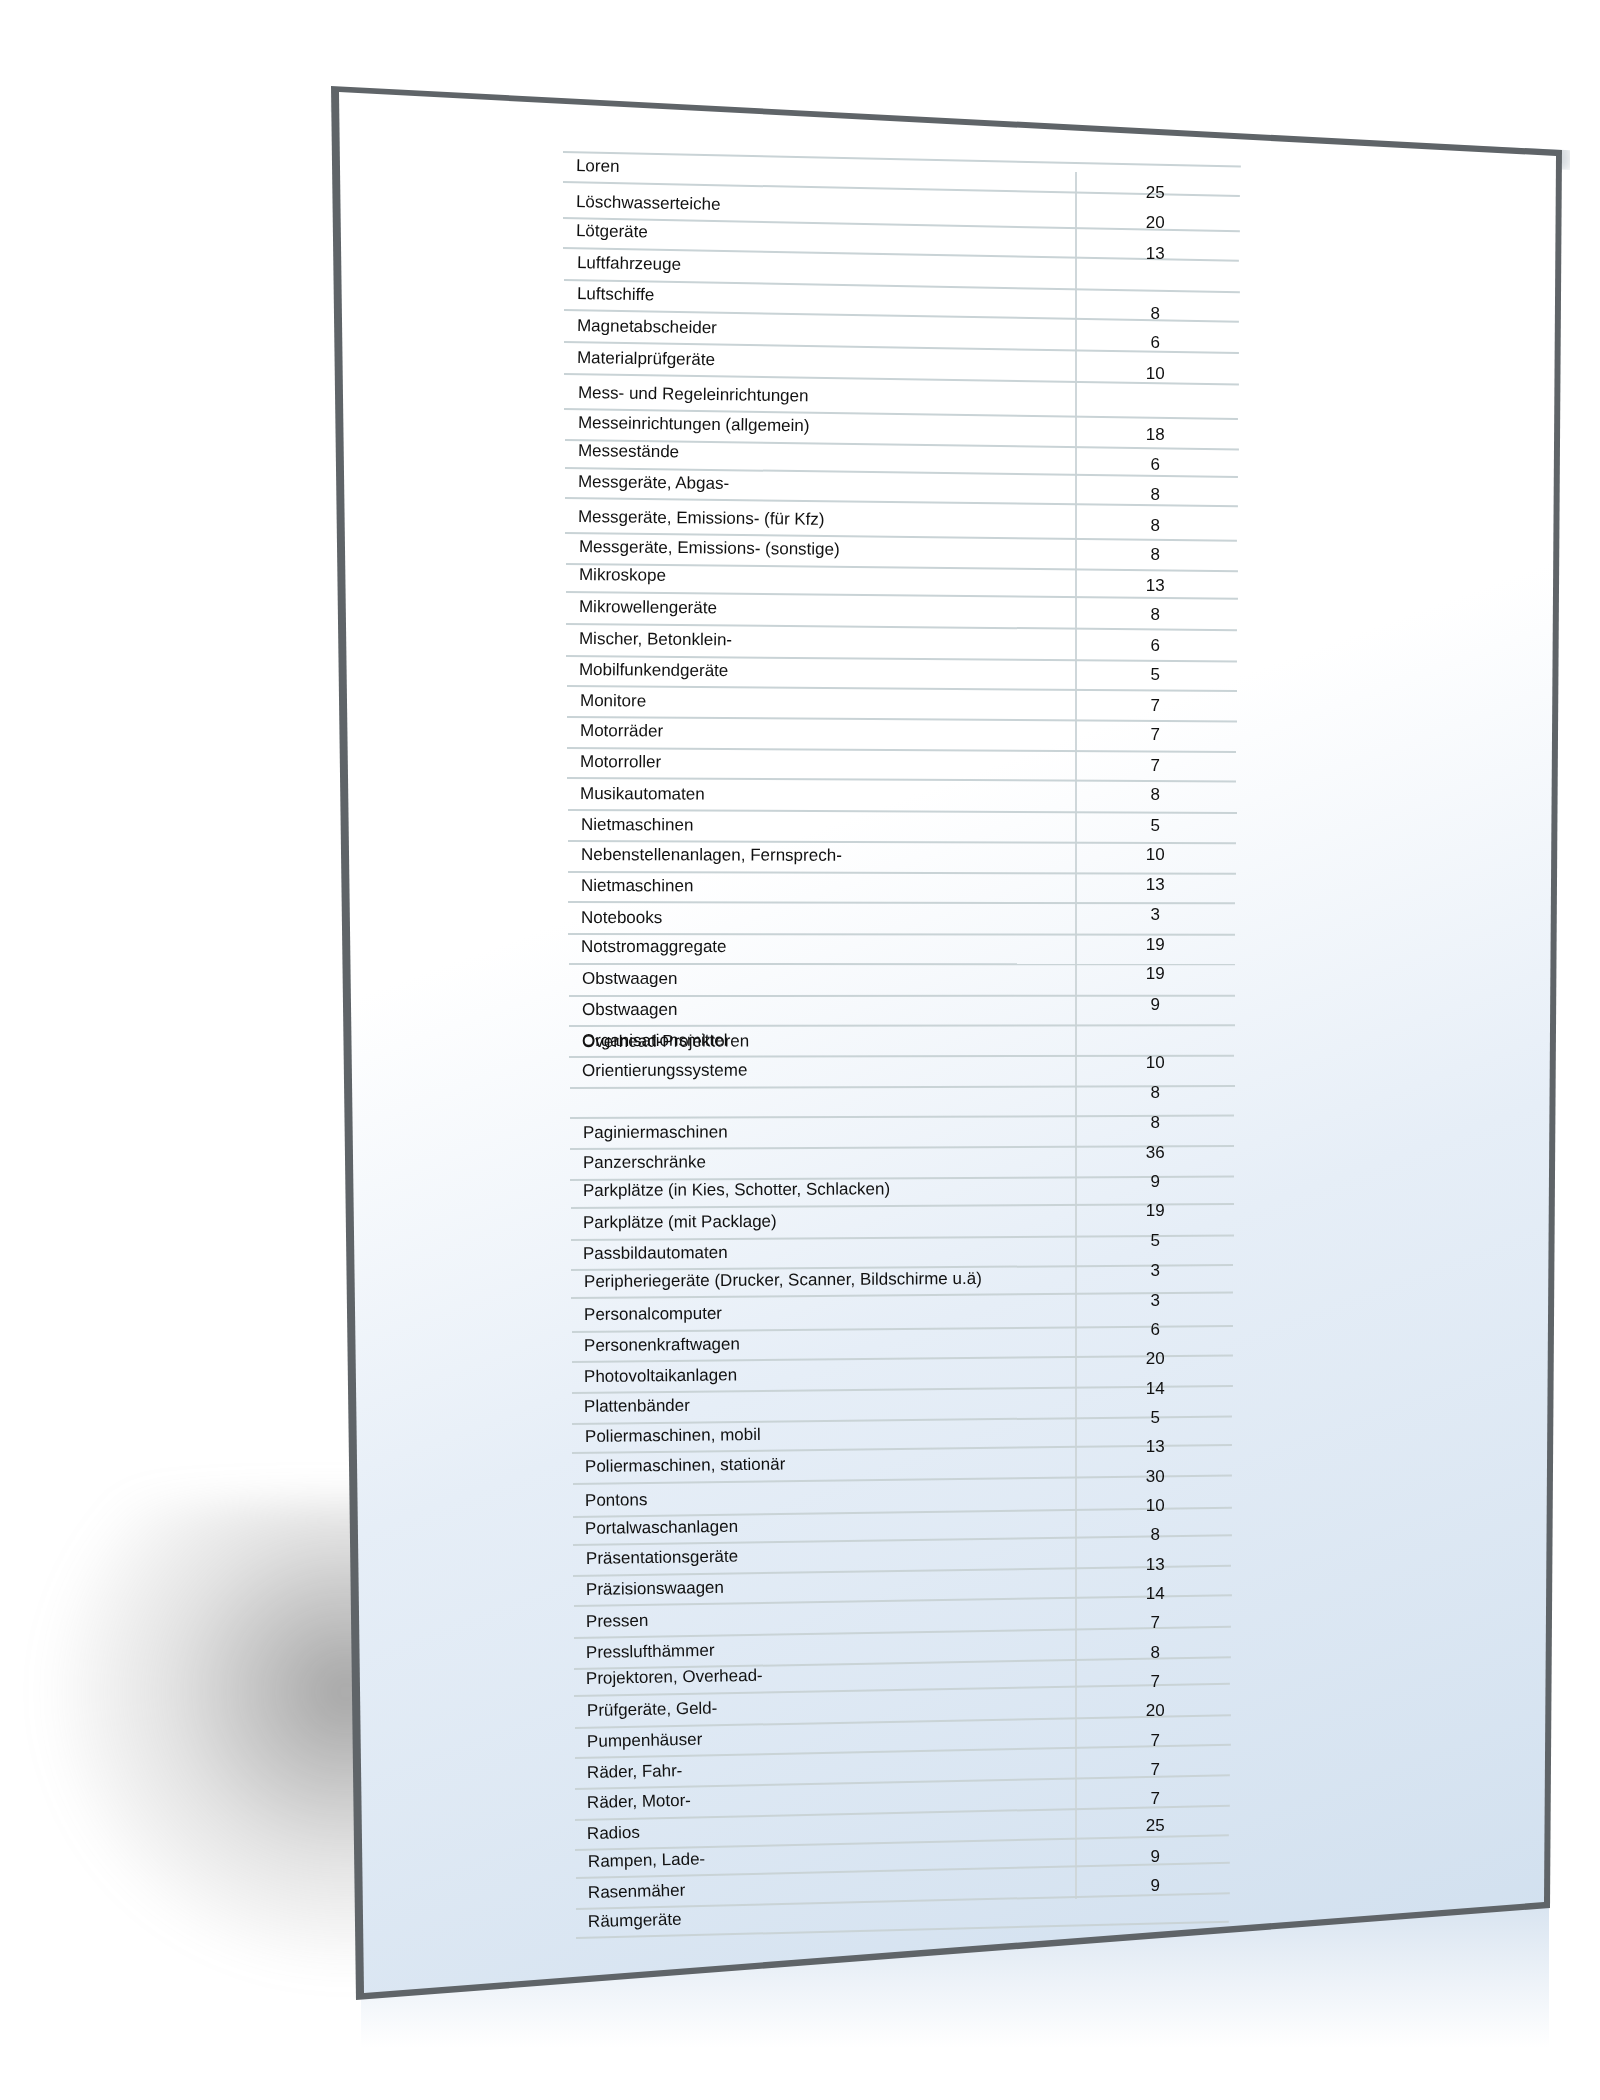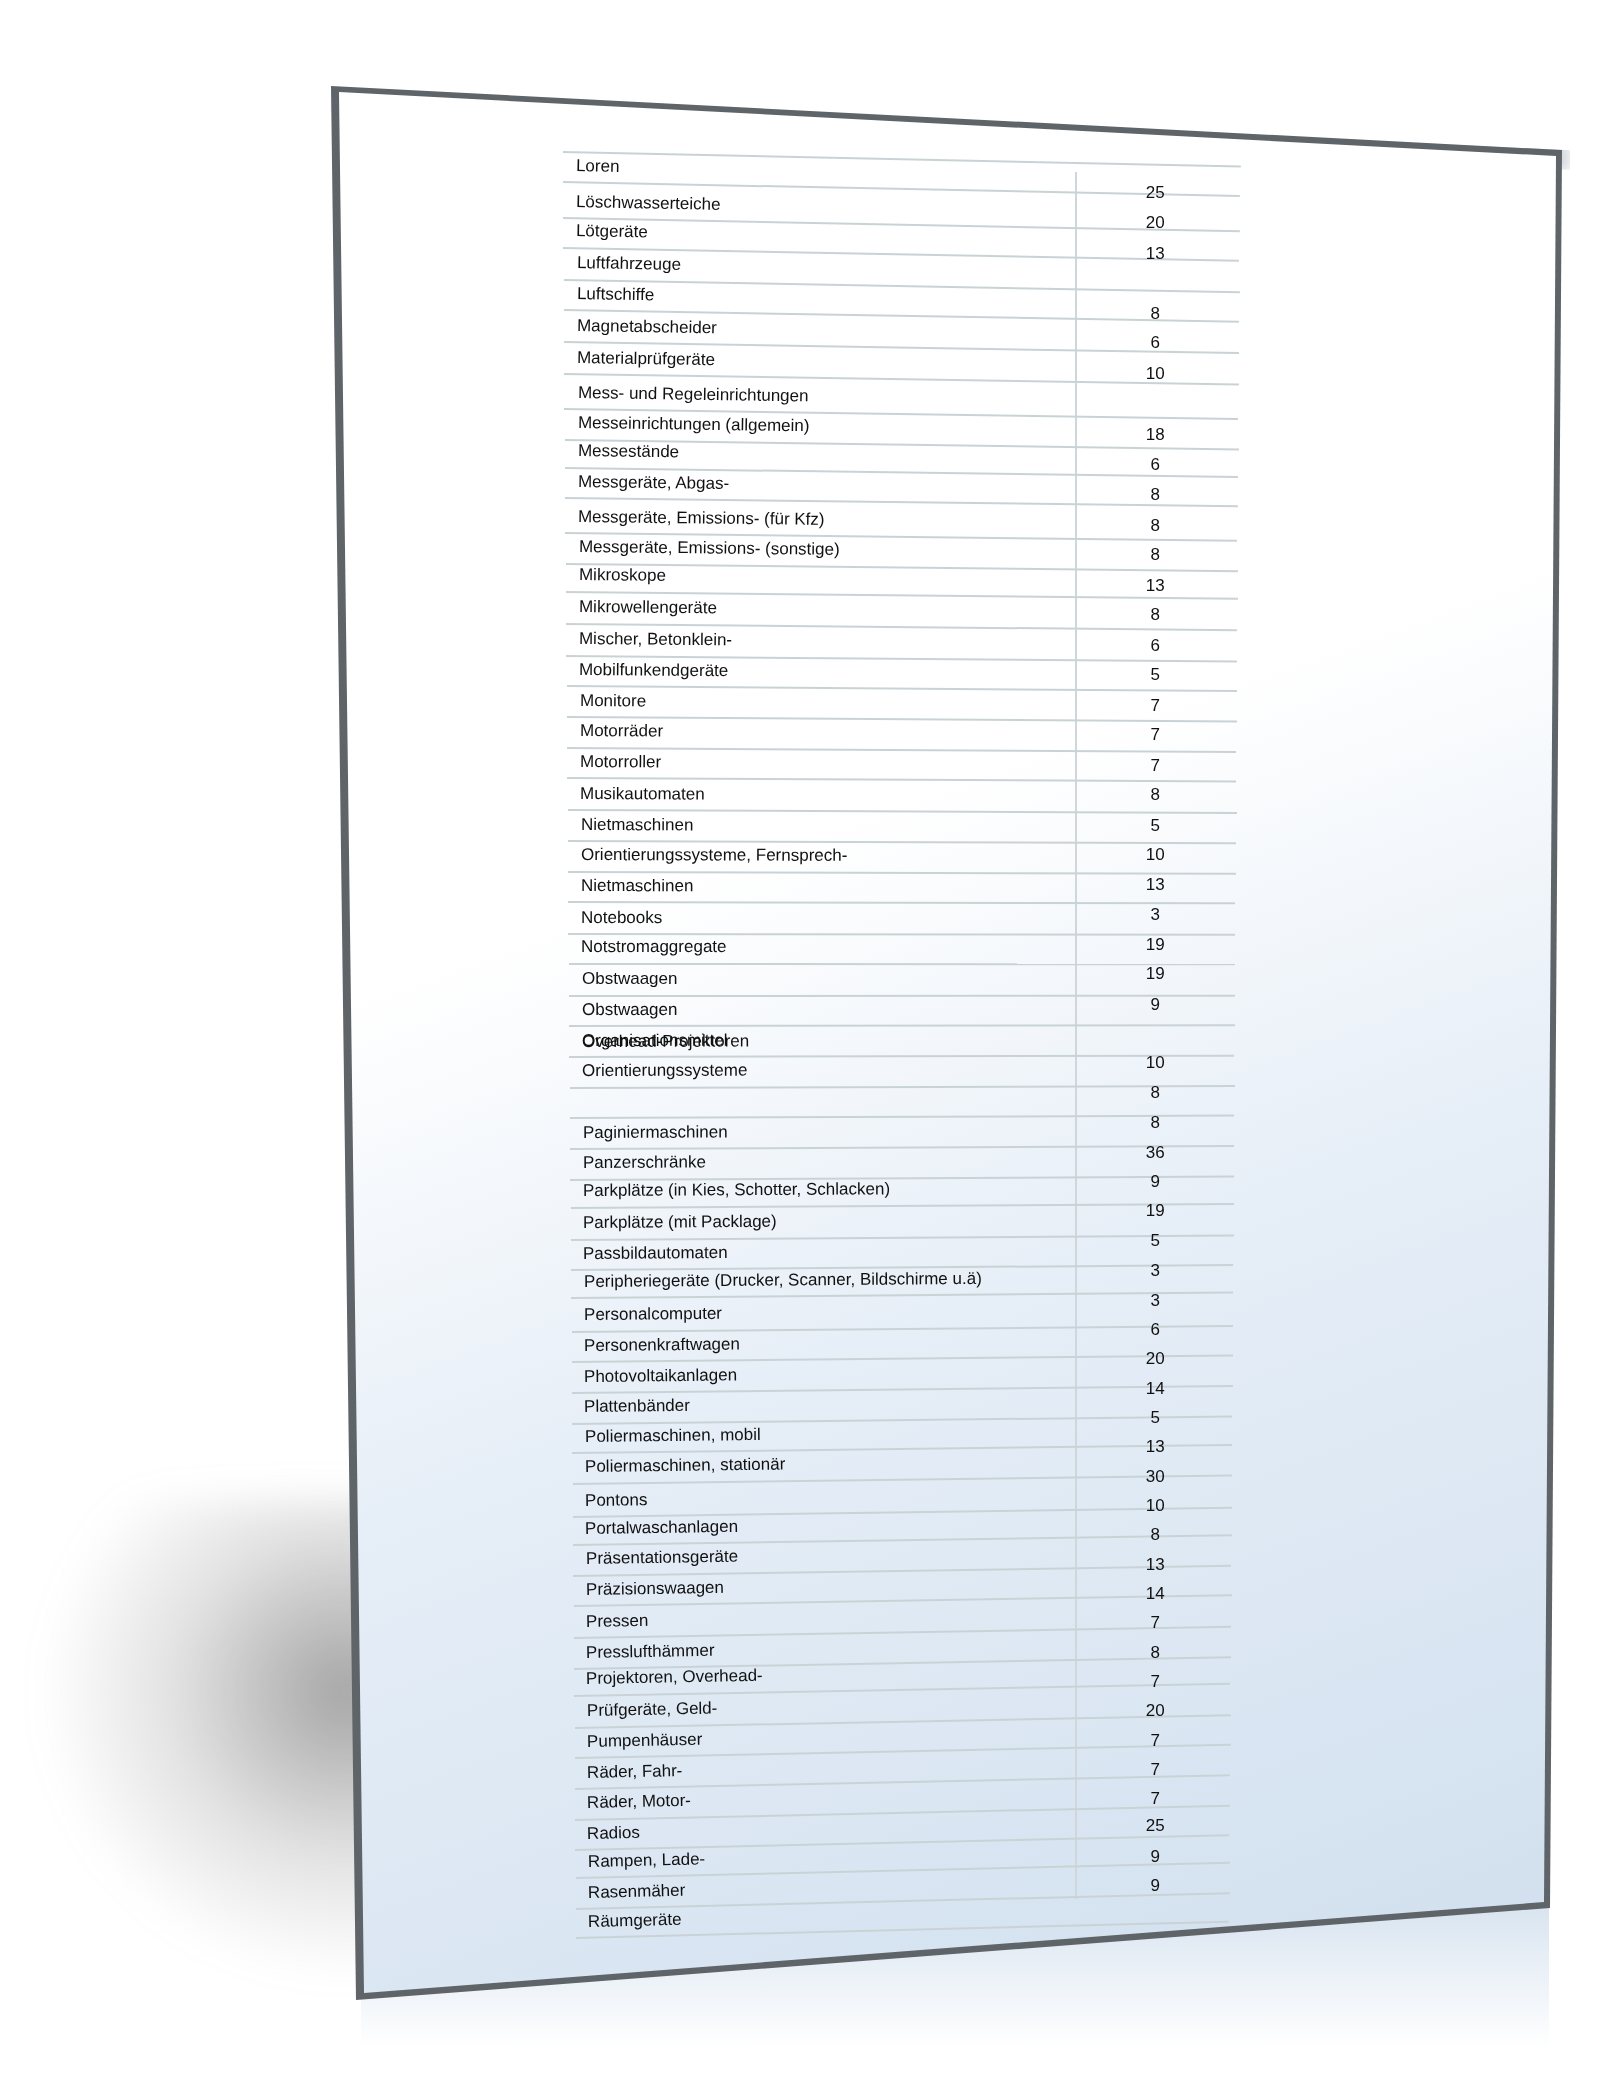--- a/index.html
+++ b/index.html
@@ -135,21 +135,21 @@
     <div class="label" style="left: 578.606px; top: 537.333px; transform: rotate(0.635383deg);">Messgeräte, Emissions- (sonstige)</div>
     <div class="label" style="left: 578.797px; top: 565.333px; transform: rotate(0.593926deg);">Mikroskope</div>
     <div class="label" style="left: 579.016px; top: 597.333px; transform: rotate(0.546545deg);">Mikrowellengeräte</div>
     <div class="label" style="left: 579.235px; top: 629.333px; transform: rotate(0.499165deg);">Mischer, Betonklein-</div>
     <div class="label" style="left: 579.444px; top: 660px; transform: rotate(0.453759deg);">Mobilfunkendgeräte</div>
     <div class="label" style="left: 579.654px; top: 690.667px; transform: rotate(0.408352deg);">Monitore</div>
     <div class="label" style="left: 579.863px; top: 721.333px; transform: rotate(0.362946deg);">Motorräder</div>
     <div class="label" style="left: 580.073px; top: 752px; transform: rotate(0.31754deg);">Motorroller</div>
     <div class="label" style="left: 580.292px; top: 784px; transform: rotate(0.270159deg);">Musikautomaten</div>
     <div class="label" style="left: 580.501px; top: 814.667px; transform: rotate(0.224753deg);">Nietmaschinen</div>
-    <div class="label" style="left: 580.711px; top: 845.333px; transform: rotate(0.179347deg);">Orientierungssysteme, Fernsprech-</div>
+    <div class="label" style="left: 580.711px; top: 845.333px; transform: rotate(0.179347deg);">Nebenstellenanlagen, Fernsprech-</div>
     <div class="label" style="left: 580.92px; top: 876px; transform: rotate(0.133941deg);">Nietmaschinen</div>
     <div class="label" style="left: 581.139px; top: 908px; transform: rotate(0.0865603deg);">Notebooks</div>
     <div class="label" style="left: 581.339px; top: 937.333px; transform: rotate(0.0431283deg);">Notstromaggregate</div>
     <div class="label" style="left: 581.558px; top: 969.333px; transform: rotate(-0.004252deg);">Obstwaagen</div>
     <div class="label" style="left: 581.768px; top: 1000px; transform: rotate(-0.0496583deg);">Obstwaagen</div>
     <div class="label" style="left: 581.977px; top: 1030.67px; transform: rotate(-0.0950645deg);">Organisationsmittel</div>
     <div class="label" style="left: 582.187px; top: 1061.33px; transform: rotate(-0.140471deg);">Orientierungssysteme</div>
     <div class="label" style="left: 582.396px; top: 1032px; transform: rotate(-0.185877deg);">Overhead-Projektoren</div>
     <div class="label" style="left: 582.606px; top: 1122.67px; transform: rotate(-0.231283deg);">Paginiermaschinen</div>
     <div class="label" style="left: 582.815px; top: 1153.33px; transform: rotate(-0.276689deg);">Panzerschränke</div>

